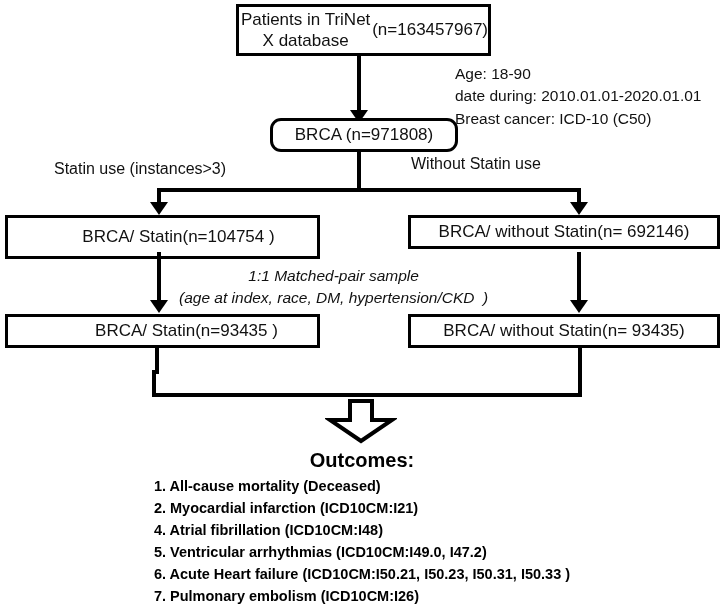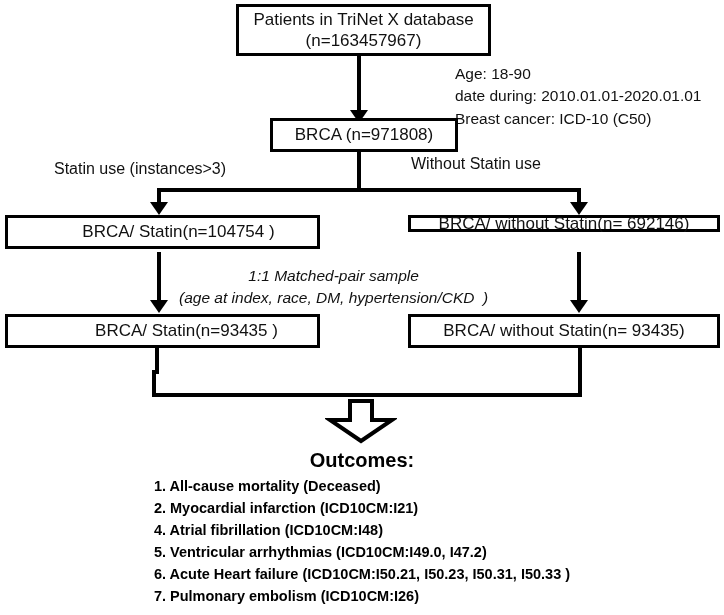--- a/index.html
+++ b/index.html
@@ -25,21 +25,21 @@
     background: #ffffff;
     display: flex;
     align-items: center;
     justify-content: center;
     text-align: center;
     font-size: 17px;
     line-height: 1.25;
     color: #111111;
   }
   .box.two-line {
-    flex-direction: column;
+    flex-direction: row;
   }
   .note {
     position: absolute;
     font-size: 15.5px;
     line-height: 1.45;
     white-space: pre;
     color: #111111;
   }
   .label {
     position: absolute;
@@ -112,40 +112,40 @@
     <span>(n=163457967)</span>
   </div>
 
   <div class="note" style="left:455px; top:63px;"><span>Age: 18-90</span>
 <span>date during: 2010.01.01-2020.01.01</span>
 <span>Breast cancer: ICD-10 (C50)</span></div>
 
   <div class="vline" style="left:357px; top:56px; height:58px;"></div>
   <div class="arrowhead" style="left:350px; top:110px;"></div>
 
-  <div class="box" style="left:270px; top:118px; width:188px; height:34px;">
+  <div class="box" style="left:270px; top:118px; width:188px; height:34px;border-radius:11px;">
     <span>BRCA (n=971808)</span>
   </div>
 
   <div class="vline" style="left:357px; top:152px; height:40px;"></div>
   <div class="hline" style="left:157px; top:188px; width:424px;"></div>
 
   <div class="vline" style="left:157px; top:188px; height:20px;"></div>
   <div class="arrowhead" style="left:150px; top:202px;"></div>
 
   <div class="vline" style="left:577px; top:188px; height:20px;"></div>
   <div class="arrowhead" style="left:570px; top:202px;"></div>
 
   <div class="label" style="left:54px; top:160px;">Statin use (instances&gt;3)</div>
   <div class="label" style="left:411px; top:155px;">Without Statin use</div>
 
-  <div class="box" style="left:5px; top:215px; width:315px; height:34px;padding-left:32px;">
+  <div class="box" style="left:5px; top:215px; width:315px; height:44px;padding-left:32px;">
     <span>BRCA/ Statin(n=104754 )</span>
   </div>
-  <div class="box" style="left:408px; top:215px; width:312px; height:17px;">
+  <div class="box" style="left:408px; top:215px; width:312px; height:34px;">
     <span>BRCA/ without Statin(n= 692146)</span>
   </div>
 
   <div class="note" style="left:179px; top:265px; text-align:center;font-style:italic;"><span>1:1 Matched-pair sample</span>
 <span>(age at index, race, DM, hypertension/CKD  )</span></div>
 
   <div class="vline" style="left:157px; top:252px; height:52px;"></div>
   <div class="arrowhead" style="left:150px; top:300px;"></div>
 
   <div class="vline" style="left:577px; top:252px; height:52px;"></div>

